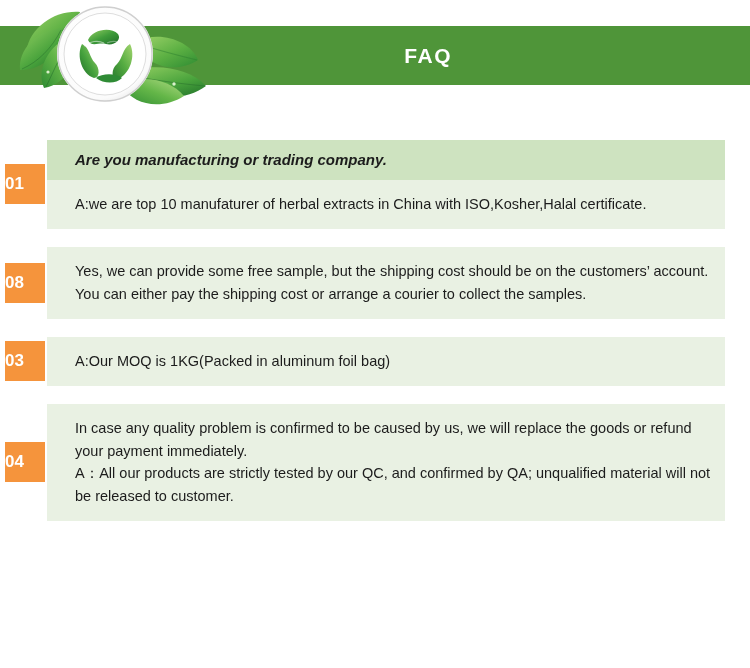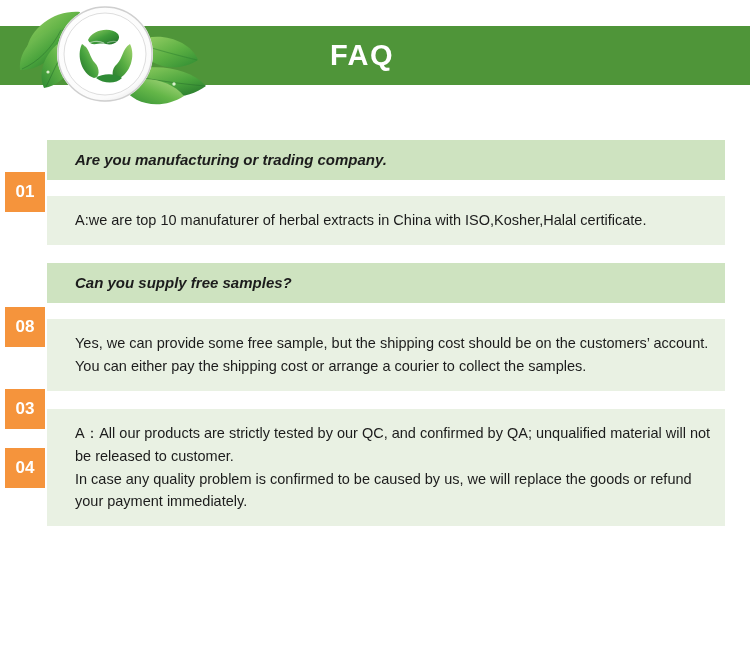--- a/index.html
+++ b/index.html
@@ -26,24 +26,24 @@
     background: #4f9539;
   }
   .header-title {
     position: absolute;
     left: 272px;
     top: 26px;
     width: 180px;
     height: 75px;
     line-height: 59px;
     color: #ffffff;
-    font-size: 29px;
+    font-size: 21px;
     font-weight: bold;
     letter-spacing: 1.5px;
-    text-align: center;
+    text-align: right;
     white-space: nowrap;
   }
 
   
   .logo {
     position: absolute;
     left: 10px;
     top: 0px;
     width: 210px;
     height: 112px;
@@ -63,21 +63,21 @@
   }
   .faq-badge {
     position: absolute;
     left: 5px;
     width: 40px;
     height: 40px;
     background: #f5943c;
     color: #ffffff;
     font-size: 17px;
     font-weight: bold;
-    text-align: center;
+    text-align: left;
     line-height: 40px;
     top: 50%;
     margin-top: -20px;
     z-index: 3;
   }
   .faq-body {
     margin-left: 47px;
     width: 678px;
   }
   .faq-question {
@@ -88,21 +88,21 @@
     font-size: 15px;
     font-weight: bold;
     font-style: italic;
     color: #1c1c1c;
     box-sizing: border-box;
     white-space: nowrap;
     overflow: hidden;
   }
   .faq-answer {
     background: #e9f1e3;
-    margin-top: 16px;
+    margin-top: 0;
     padding: 13px 14px 13px 28px;
     font-size: 14.5px;
     color: #1c1c1c;
     line-height: 1.58;
     box-sizing: border-box;
   }
   .faq-answer p {
     margin: 0;
   }
 </style>
@@ -198,36 +198,38 @@
       <div class="faq-question">Are you manufacturing or trading company.</div>
       <div class="faq-answer">
         <p>A:we are top 10 manufaturer of herbal extracts in China with ISO,Kosher,Halal certificate.</p>
       </div>
     </div>
   </div>
 
   <div class="faq-item">
     <div class="faq-badge">08</div>
     <div class="faq-body">
-      <div class="faq-question">Can you supply free samples?</div>
       <div class="faq-answer">
         <p>Yes, we can provide some free sample, but the shipping cost should be on the customers’ account. You can either pay the shipping cost or arrange a courier to collect the samples.</p>
       </div>
     </div>
   </div>
 
   <div class="faq-item">
     <div class="faq-badge">03</div>
     <div class="faq-body">
+      <div class="faq-answer">
+        <p>A:Our MOQ is 1KG(Packed in aluminum foil bag)</p>
+      </div>
     </div>
   </div>
 
   <div class="faq-item">
     <div class="faq-badge">04</div>
     <div class="faq-body">
       <div class="faq-answer">
+        <p>In case any quality problem is confirmed to be caused by us, we will replace the goods or refund your payment immediately.</p>
         <p>A：All our products are strictly tested by our QC, and confirmed by QA; unqualified material will not be released to customer.</p>
-        <p>In case any quality problem is confirmed to be caused by us, we will replace the goods or refund your payment immediately.</p>
       </div>
     </div>
   </div>
 
 </div>
 
 </body></html>

